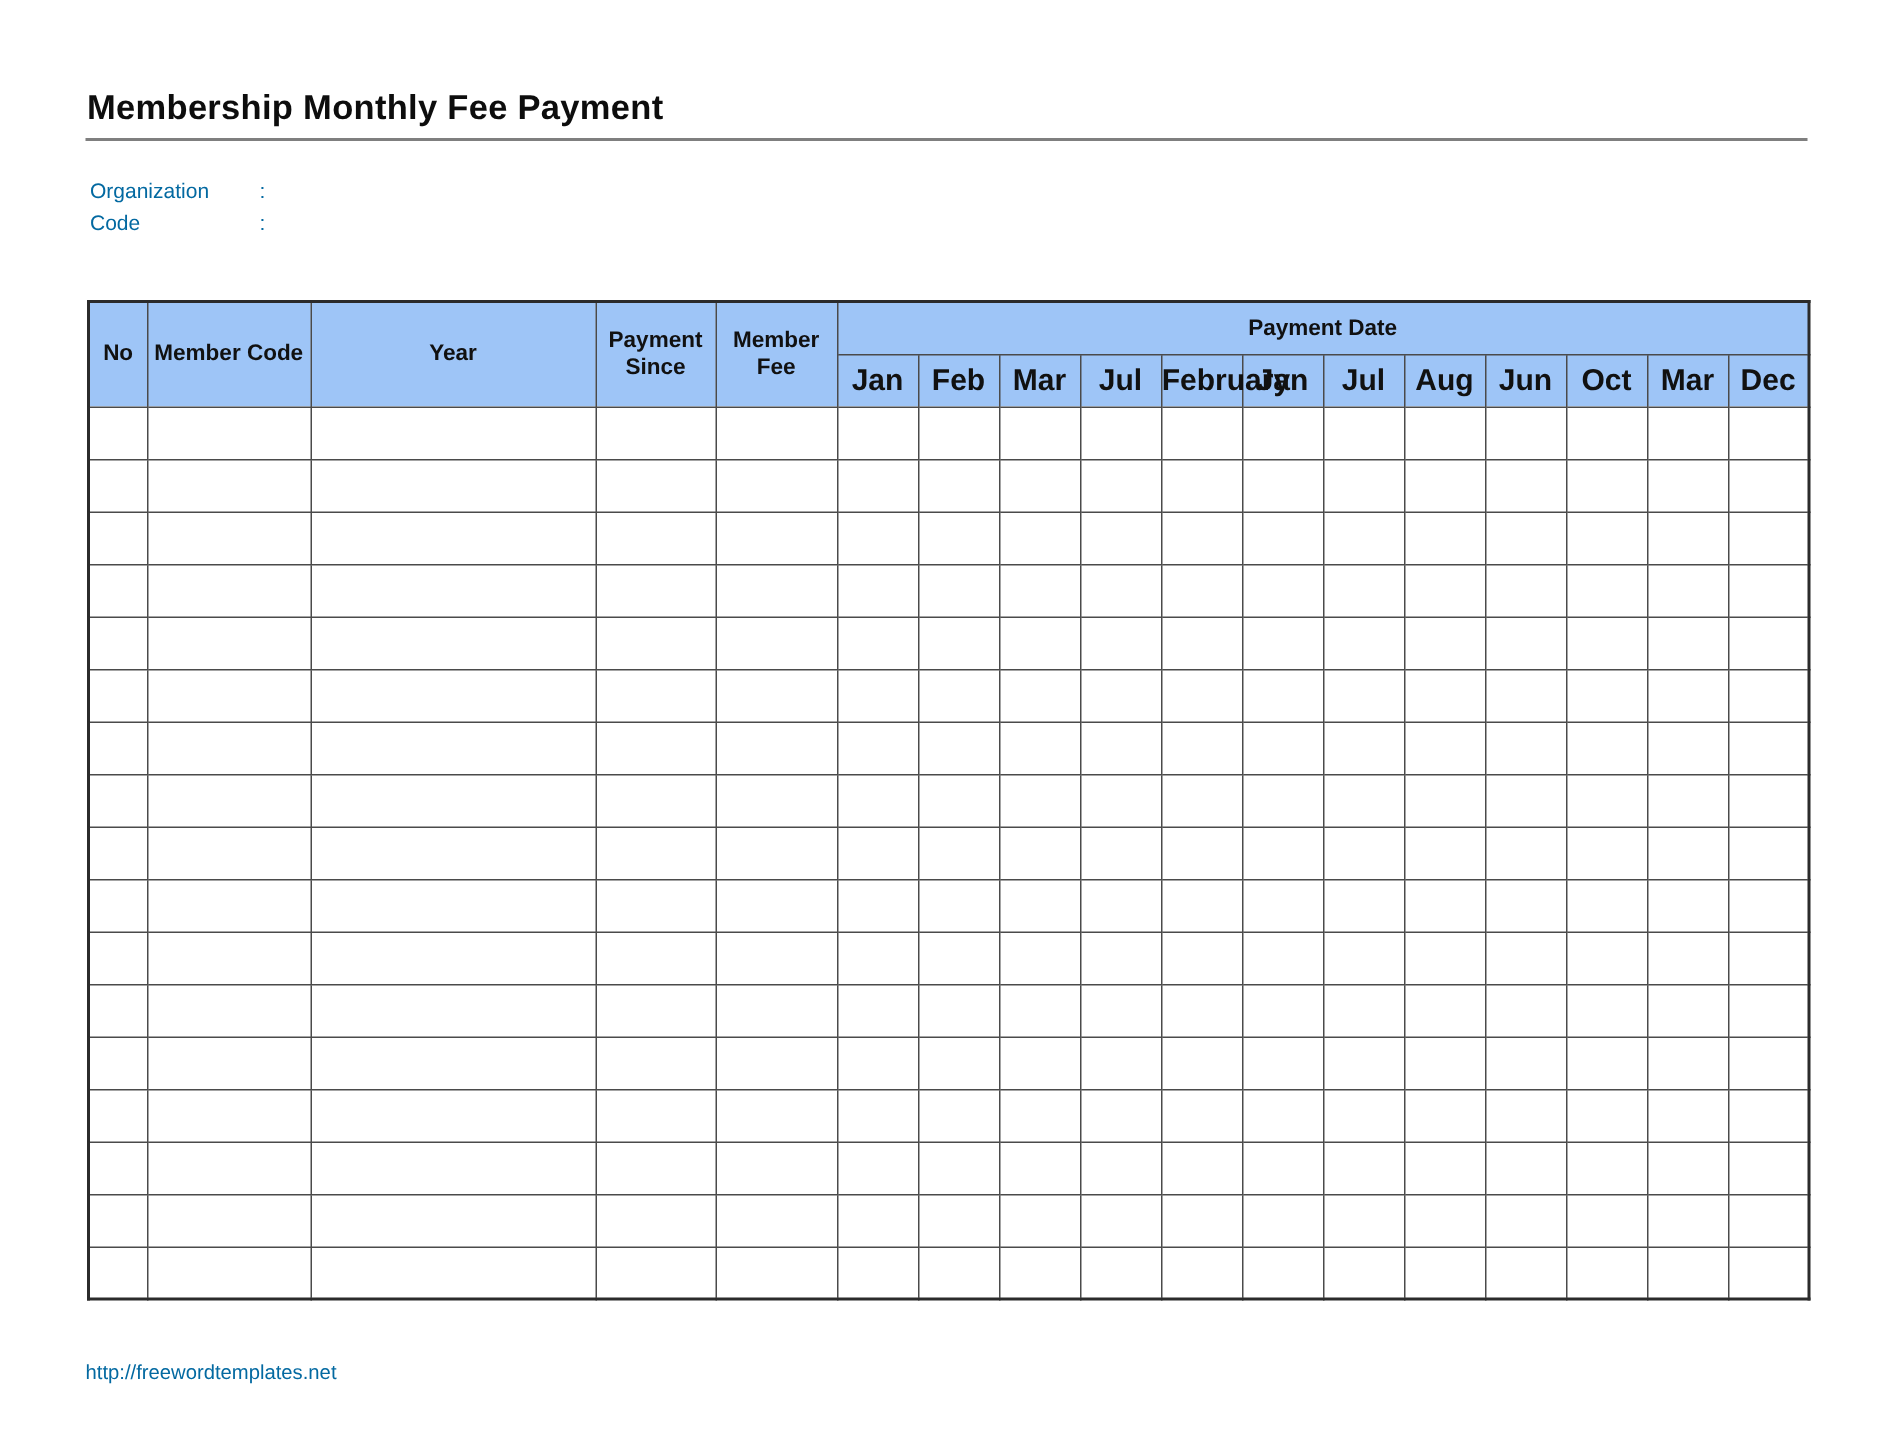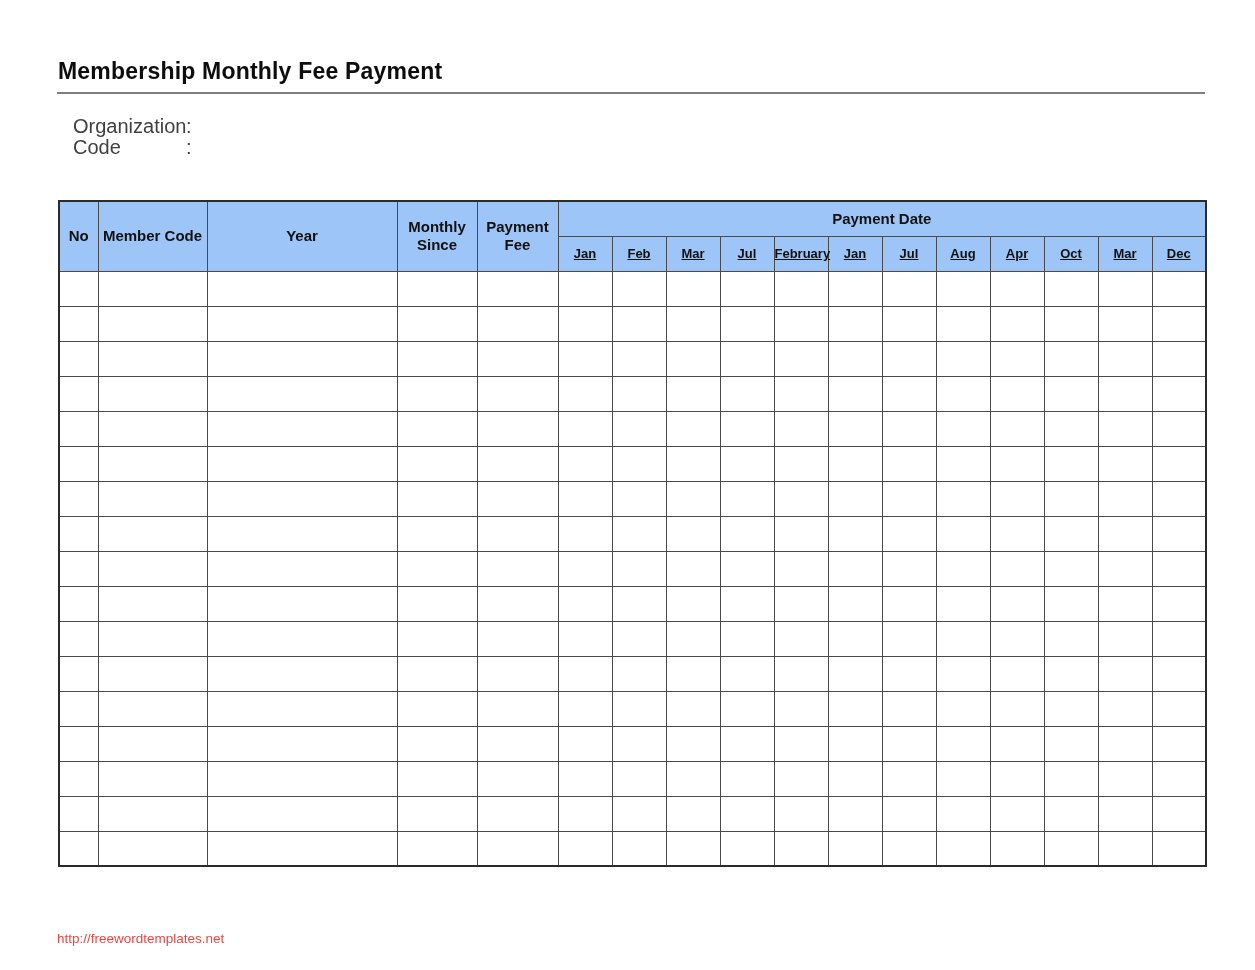--- a/index.html
+++ b/index.html
@@ -28,23 +28,22 @@
     left: 57px;
     top: 92px;
     width: 1148px;
     height: 2px;
     background: #7f7f7f;
   }
   .info-block {
     position: absolute;
     left: 60px;
     top: 116px;
-    font-size: 20px;
-    color: #404040;
-    margin-left: 13px;
+    font-size: 14px;
+    color: #0369a1;
   }
   .info-row { display: flex; height: 21px; align-items: center; }
   .info-label { display: inline-block; width: 113px; }
   .info-colon { display: inline-block; }
   .info-value { display: inline-block; margin-left: 8px; min-width: 200px; }
 
   .fee-table-wrap {
     position: absolute;
     left: 58px;
     top: 200px;
@@ -63,34 +62,33 @@
   table.fee-table thead th {
     background: #9ec5f7;
     font-weight: bold;
     font-size: 15px;
     color: #111111;
     text-align: center;
     vertical-align: middle;
     line-height: 1.2;
   }
   table.fee-table thead tr.months-row th {
-    font-size: 13px;
+    font-size: 20px;
     height: 35px;
-    text-decoration: underline;
   }
   table.fee-table thead tr.span-row { height: 35px; }
   table.fee-table tbody tr { height: 35px; }
   table.fee-table tbody td { background: #ffffff; }
 
   .footer-url {
     position: absolute;
     left: 57px;
-    top: 931px;
+    top: 907px;
     font-size: 13.5px;
-    color: #ef4444;
+    color: #0369a1;
     text-decoration: none;
     white-space: nowrap;
   }
 </style>
 </head>
 <body>
 
 <div class="page">
 
   <div class="doc-title">Membership Monthly Fee Payment</div>
@@ -128,34 +126,34 @@
           <col style="width:54px">
         <col style="width:54px">
           <col style="width:54px">
           <col style="width:54px">
       </colgroup>
       <thead>
         <tr class="span-row">
           <th rowspan="2">No</th>
           <th rowspan="2">Member Code</th>
           <th rowspan="2">Year</th>
-          <th rowspan="2">Monthly Since</th>
-          <th rowspan="2">Payment Fee</th>
+          <th rowspan="2">Payment Since</th>
+          <th rowspan="2">Member Fee</th>
           <th colspan="12">Payment Date</th>
         </tr>
         <tr class="months-row" id="months-row">
             <th>Jan</th>
             <th>Feb</th>
             <th>Mar</th>
             <th>Jul</th>
             <th>February</th>
             <th>Jan</th>
             <th>Jul</th>
             <th>Aug</th>
-            <th>Apr</th>
+            <th>Jun</th>
             <th>Oct</th>
             <th>Mar</th>
             <th>Dec</th>
           </tr>
       </thead>
       <tbody id="table-body">
           <tr>
             <td></td>
             <td></td>
             <td></td>

